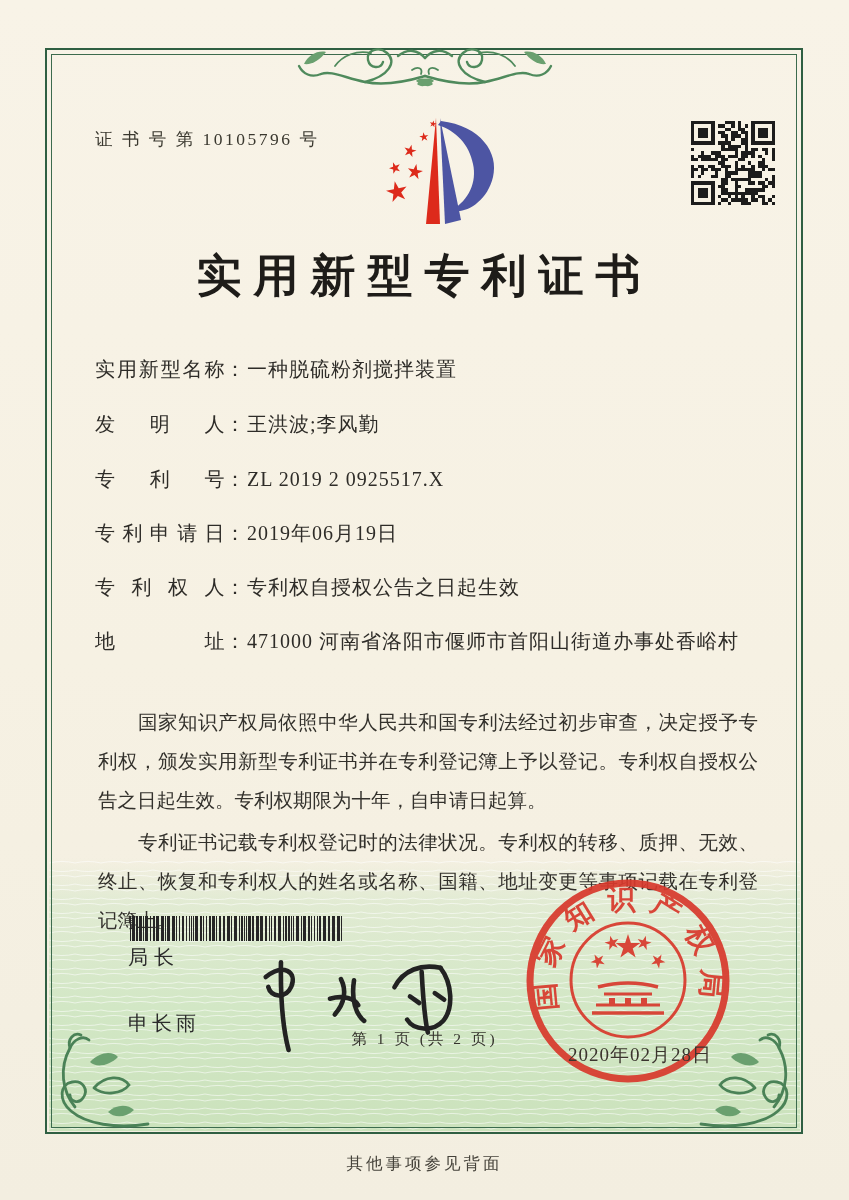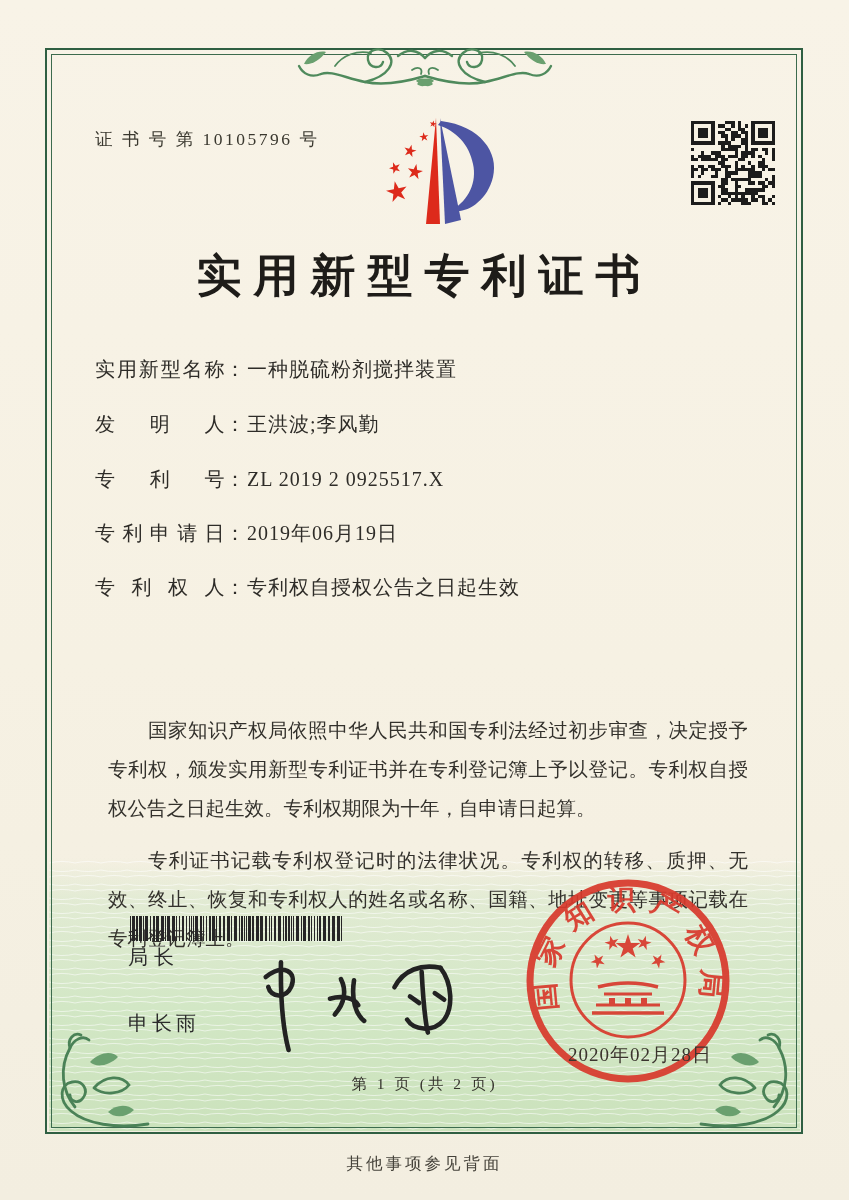--- a/index.html
+++ b/index.html
@@ -15,29 +15,29 @@
   .abs{position:absolute;white-space:nowrap;}
   .certnum{left:95px;top:127px;font-size:17.5px;letter-spacing:2.5px;color:#3a382f;}
   .title{left:0;right:0;top:246px;text-align:center;font-size:45px;font-weight:bold;
     letter-spacing:12px;color:#1e1c19;}
   .row{left:95px;font-size:20px;letter-spacing:.5px;}
   .flabel{display:inline-block;width:130px;text-align:justify;text-align-last:justify;}
   .fcolon{display:inline-block;width:22px;}
   .fvalue{letter-spacing:1px;margin-top:8px;}
   .paras{position:absolute;left:95px;top:700px;width:666px;font-size:19.5px;
     line-height:39px;text-align:justify;color:#33312c;}
-  .para{text-indent:2.05em;margin:13px;font-family:Liberation Mono, monospace;}
+  .para{text-indent:2.05em;margin:3px;}
   #barcode{position:absolute;left:128px;top:916px;width:218px;height:25px;}
   .signer-title{left:128px;top:944px;font-size:20px;letter-spacing:6px;color:#2b2b2b;}
   .signer-name{left:128px;top:1010px;font-size:20px;letter-spacing:4px;color:#2b2b2b;}
   #signature{position:absolute;left:245px;top:942px;width:235px;height:115px;}
   #seal{position:absolute;left:521px;top:874px;width:214px;height:214px;opacity:.92;}
   .sealdate{left:540px;top:1042px;width:200px;text-align:center;font-size:19px;
     letter-spacing:1px;color:#3b342e;z-index:3;}
-  .pagenum{left:0;right:0;top:1074px;text-align:center;font-size:15.5px;letter-spacing:3px;color:#35332d;}
+  .pagenum{left:0;right:0;top:1029px;text-align:center;font-size:15.5px;letter-spacing:3px;color:#35332d;}
   .footnote{left:0;right:0;top:1153px;text-align:center;font-size:16.5px;letter-spacing:3px;color:#45423a;}
   .logo{position:absolute;left:372px;top:110px;width:132px;height:128px;}
   #qr{position:absolute;left:691px;top:121px;width:84px;height:84px;}
   .orn-bl{position:absolute;left:44px;top:1026px;width:112px;height:112px;}
   .orn-br{position:absolute;left:693px;top:1026px;width:112px;height:112px;transform:scaleX(-1);}
   .orn-top{position:absolute;left:294px;top:40px;width:262px;height:62px;}
 </style>
 </head>
 <body>
 
@@ -391,20 +391,23 @@
   </div>
   <div class="abs row" style="top:466px">
     <span class="flabel">专利号</span><span class="fcolon">：</span><span class="fvalue">ZL 2019 2 0925517.X</span>
   </div>
   <div class="abs row" style="top:520px">
     <span class="flabel">专利申请日</span><span class="fcolon">：</span><span class="fvalue">2019年06月19日</span>
   </div>
   <div class="abs row" style="top:574px">
     <span class="flabel">专利权人</span><span class="fcolon">：</span><span class="fvalue">专利权自授权公告之日起生效</span>
   </div>
+  <div class="abs row" style="top:628px">
+    <span class="flabel">地址</span><span class="fcolon">：</span><span class="fvalue">471000 河南省洛阳市偃师市首阳山街道办事处香峪村</span>
+  </div>
 
   <div class="paras">
     <p class="para">国家知识产权局依照中华人民共和国专利法经过初步审查，决定授予专利权，颁发实用新型专利证书并在专利登记簿上予以登记。专利权自授权公告之日起生效。专利权期限为十年，自申请日起算。</p>
     <p class="para">专利证书记载专利权登记时的法律状况。专利权的转移、质押、无效、终止、恢复和专利权人的姓名或名称、国籍、地址变更等事项记载在专利登记簿上。</p>
   </div>
 
   <svg id="barcode" viewBox="0 0 218 24" fill="#262626" shape-rendering="crispEdges" preserveAspectRatio="none">
       <rect x="2" y="0" width="1" height="24"></rect>
       <rect x="4" y="0" width="3" height="24"></rect>
       <rect x="8" y="0" width="2" height="24"></rect>

